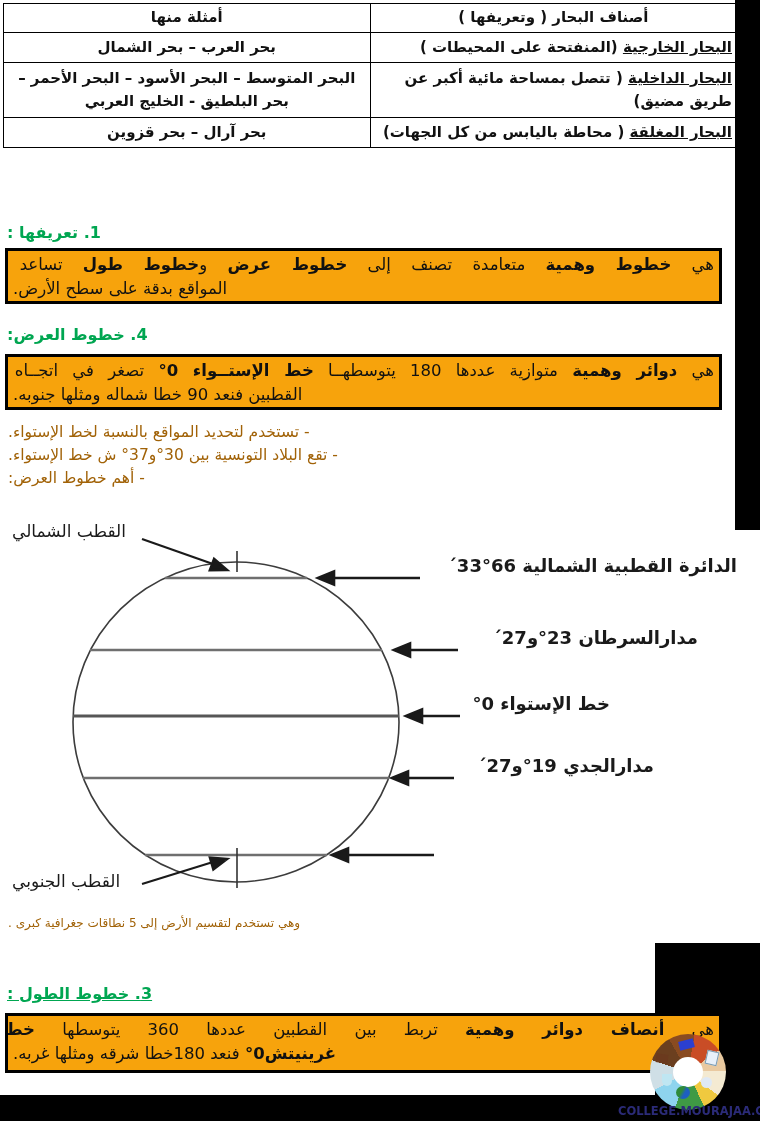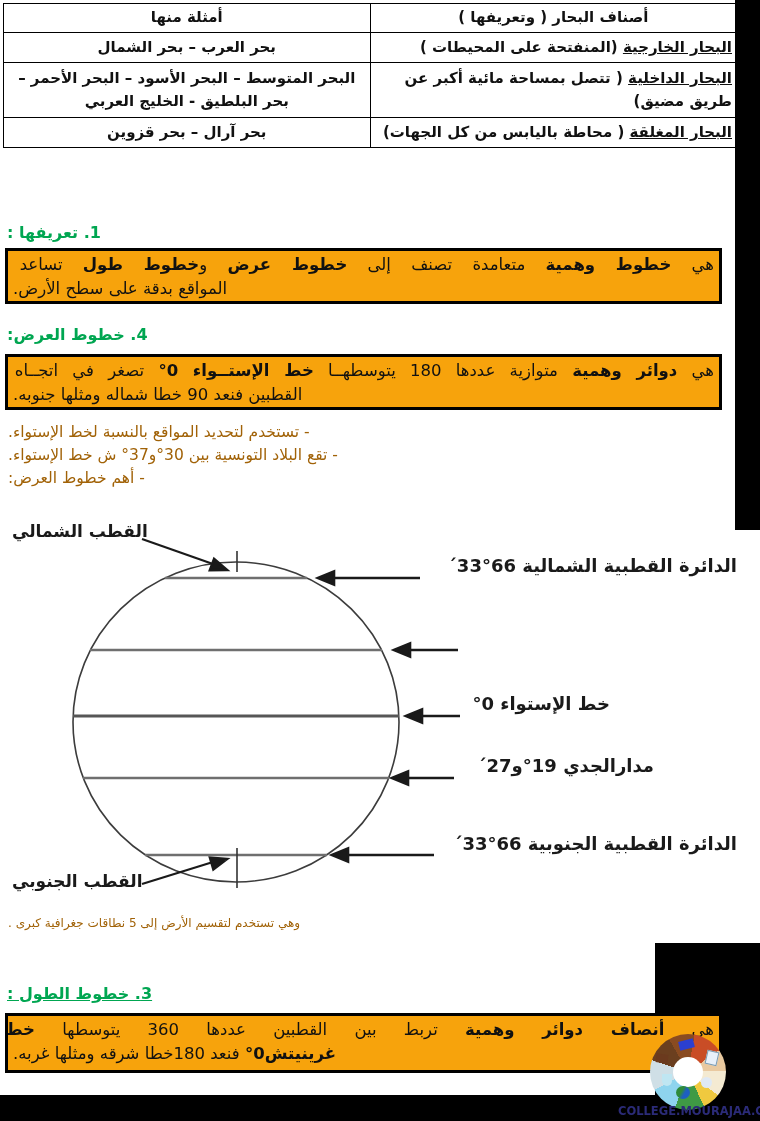--- a/index.html
+++ b/index.html
@@ -50,21 +50,21 @@
 
   
   #fig{position:absolute;left:0;top:0;width:760px;height:1121px;pointer-events:none;}
   .dlab{position:absolute;direction:rtl;font-weight:bold;font-size:18px;color:#1a1a1a;
         white-space:nowrap;}
   #lab-arctic{right:23px;top:555px;}
   #lab-cancer{right:62px;top:627px;}
   #lab-equator{right:150px;top:693px;}
   #lab-capricorn{right:106px;top:755px;}
   #lab-antarctic{right:23px;top:833px;}
-  .plab{position:absolute;direction:rtl;font-weight:bold;font-size:17px;color:#1a1a1a;
+  .plab{position:absolute;direction:rtl;font-weight:normal;font-size:17px;color:#1a1a1a;
         white-space:nowrap;}
   #lab-npole{left:12px;top:521px;}
   #lab-spole{left:12px;top:871px;}
 
   
   #logo{position:absolute;left:650px;top:1034px;width:76px;height:76px;border-radius:50%;z-index:5;
     background:conic-gradient(from -30deg,#8a4b21 0 40deg,#c94d26 40deg 85deg,#e9c9a0 85deg 118deg,
       #f4ead2 118deg 158deg,#f0c93f 158deg 185deg,#3f9a45 185deg 230deg,#8ed4ee 230deg 272deg,
       #cfdfe6 272deg 318deg,#6b3f1f 318deg 360deg);}
   #logo-hole{position:absolute;left:673px;top:1057px;width:30px;height:30px;border-radius:50%;
@@ -154,23 +154,23 @@
       <line x1="142" y1="539" x2="213" y2="564" stroke-width="2.2"></line>
       <polygon points="227,570 209.9,570.1 214.1,558.9"></polygon>
       <line x1="142" y1="884" x2="213" y2="862" stroke-width="2.2"></line>
       <polygon points="227,859 213.4,869.3 210,857.8"></polygon>
     </g>
   </svg>
 
   <div id="lab-npole" class="plab">القطب الشمالي</div>
   <div id="lab-spole" class="plab">القطب الجنوبي</div>
   <div id="lab-arctic" class="dlab">الدائرة القطبية الشمالية 66°33´</div>
+  <div id="lab-cancer" class="dlab">مدارالسرطان 23°و27´</div>
   <div id="lab-equator" class="dlab">خط الإستواء 0°</div>
   <div id="lab-capricorn" class="dlab">مدارالجدي 19°و27´</div>
-  <div id="lab-antarctic" class="dlab">الدائرة القطبية الجنوبية 66°33´</div>
 
   <div id="lon-note">وهي تستخدم لتقسيم الأرض إلى 5 نطاقات جغرافية كبرى .</div>
   <div id="h-lon" class="h-green">3. خطوط الطول :</div>
   <div id="box-lon" class="obox">
     <div class="bl ws3"><span>هي </span><span class="b">أنصاف دوائر وهمية</span><span> تربط بين القطبين عددها 360 يتوسطها </span><span class="b">خط</span><span> -</span></div>
     <div class="bl"><span class="b">غرينيتش0°</span><span> فنعد 180خطا شرقه ومثلها غربه.</span></div>
   </div>
 
   <div id="logo"></div>
   <div id="logo-hole"></div>

